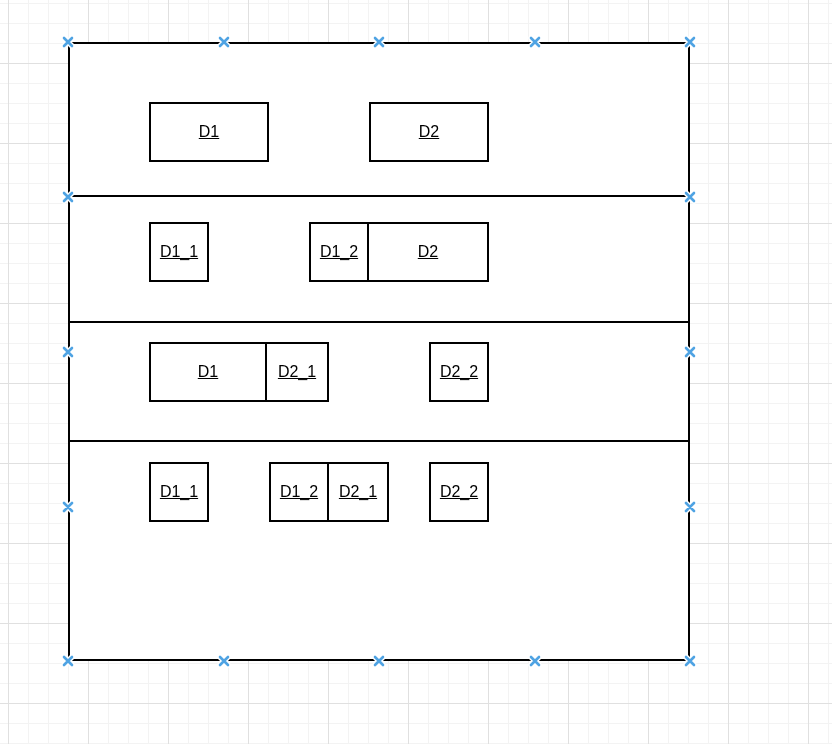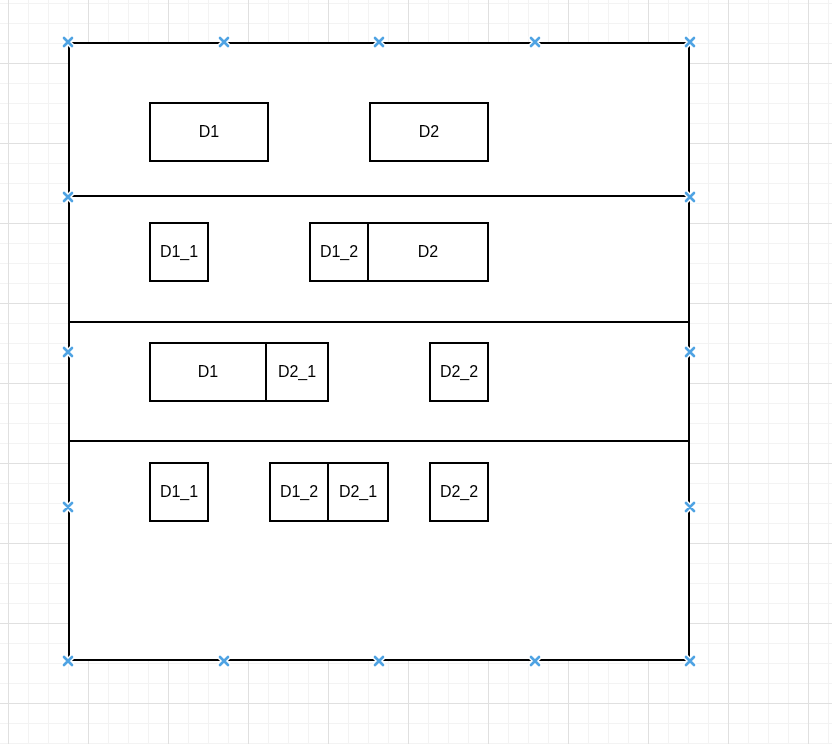--- a/index.html
+++ b/index.html
@@ -35,20 +35,21 @@
     display: flex;
     align-items: center;
     justify-content: center;
   }
 
   .node .node-label {
     font-size: 16px;
     color: #000000;
     white-space: nowrap;
     line-height: 1;
+    text-decoration: underline;
   }
 
   .conn-point {
     position: absolute;
     width: 14px;
     height: 14px;
     margin-left: -7px;
     margin-top: -7px;
   }
   .conn-point svg { display: block; }

